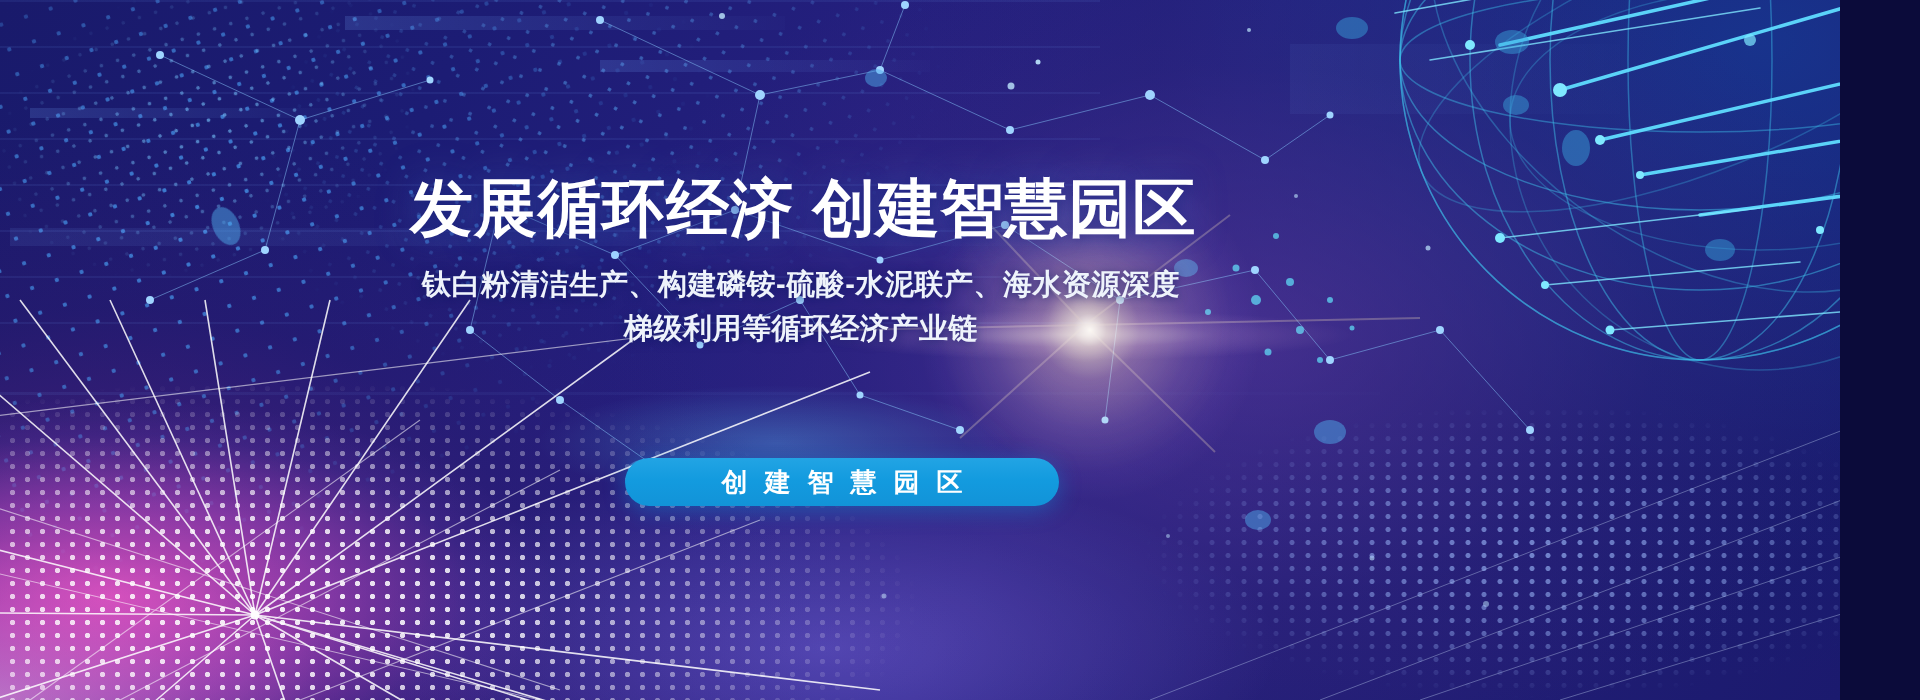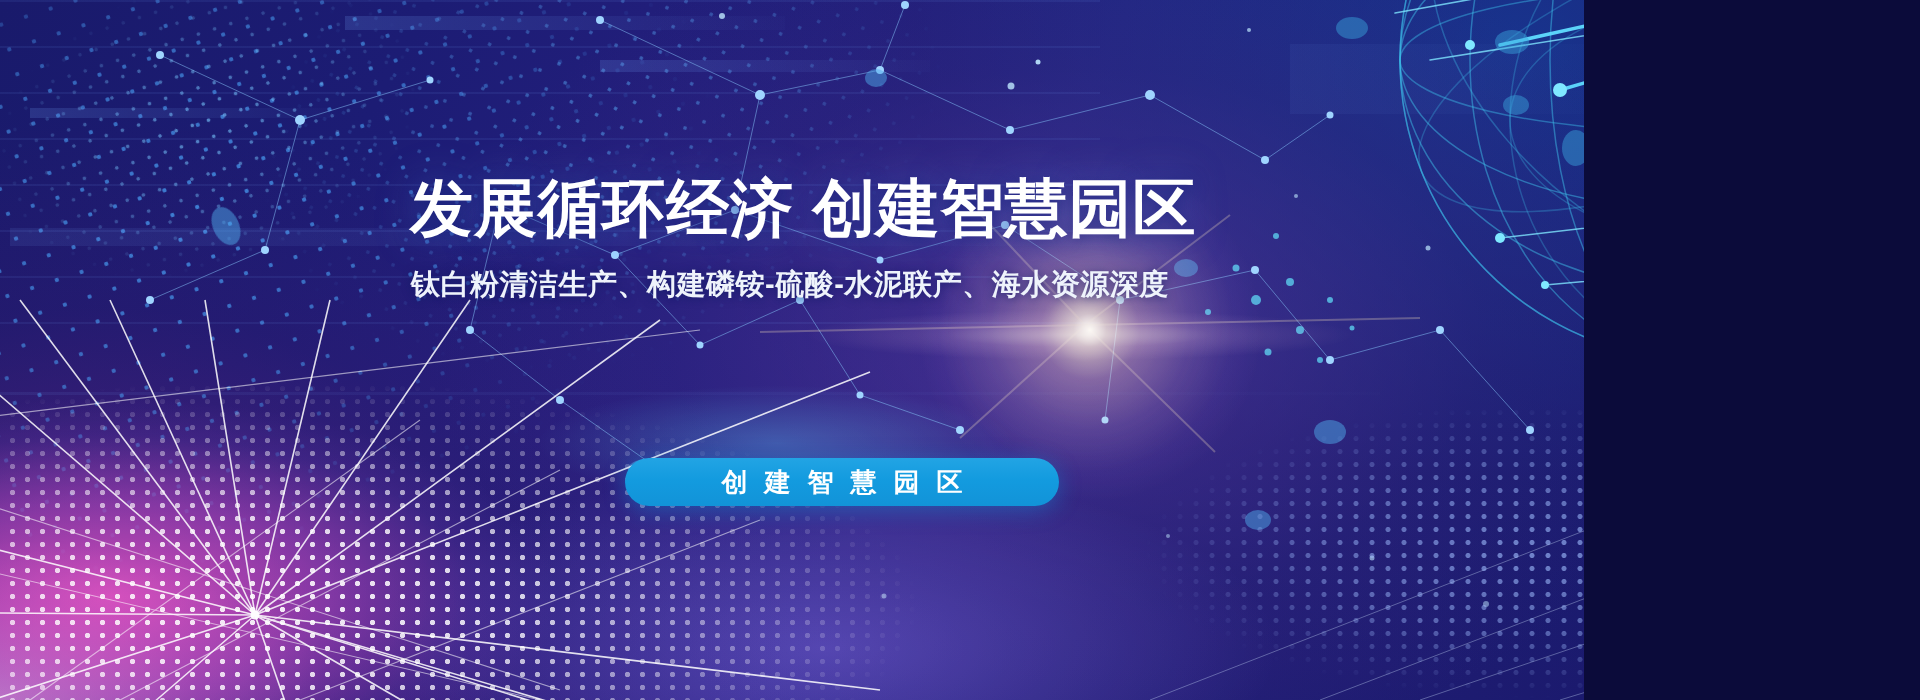--- a/index.html
+++ b/index.html
@@ -1,21 +1,21 @@
 <!DOCTYPE html>
 <html lang="zh"><head>
 <meta charset="utf-8">
 <title>Banner</title>
 <style>
   html,body{margin:0;padding:0;background:#0b0b3a;}
   *{box-sizing:border-box;}
 
   .banner{
     position:relative;
-    width:1584px;
+    width:1840px;
     height:700px;
     overflow:hidden;
     font-family:"Liberation Sans","DejaVu Sans",sans-serif;
     background:
       radial-gradient(ellipse 900px 600px at 68% 48%, rgba(96,60,160,0.55) 0%, rgba(60,40,130,0.25) 45%, rgba(0,0,0,0) 72%),
       radial-gradient(ellipse 1100px 800px at 96% 6%, rgba(20,60,150,0.70) 0%, rgba(18,30,110,0.30) 55%, rgba(0,0,0,0) 80%),
       radial-gradient(ellipse 900px 700px at 6% 94%, rgba(130,40,140,0.55) 0%, rgba(60,25,110,0.25) 50%, rgba(0,0,0,0) 78%),
       linear-gradient(118deg, #191a6b 0%, #1c1c74 22%, #262080 45%, #2a2384 58%, #241f78 72%, #1b1a6e 100%);
   }
 
@@ -130,20 +130,21 @@
   .subtitle{
     position:absolute;
     left:411px; top:262px;
     width:780px;
     font-size:29px;
     font-weight:bold;
     color:#eef3fb;
     line-height:1.52;
     letter-spacing:0.5px;
     text-shadow:0 1px 10px rgba(15,25,100,0.75);
+    text-align:center;
   }
   .subtitle div{white-space:nowrap;}
 
   .cta{
     position:absolute;
     left:625px; top:458px;
     width:434px; height:48px;
     border-radius:24px;
     background:linear-gradient(180deg,#22a4e4 0%, #139bdf 45%, #1293d8 100%);
     color:#ffffff;
@@ -391,18 +392,19 @@
   <div class="layer wave-tint"></div>
   <div class="layer wave-right"></div>
   <div class="layer wave-cyan"></div>
 
   <div class="content">
 
     <div class="title">发展循环经济  创建智慧园区</div>
 
     <div class="subtitle">
       <div>钛白粉清洁生产、构建磷铵-硫酸-水泥联产、海水资源深度</div>
+      <div>梯级利用等循环经济产业链</div>
     </div>
 
     <button class="cta" type="button">创建智慧园区</button>
 
   </div>
 </div>
 
 </body></html>

